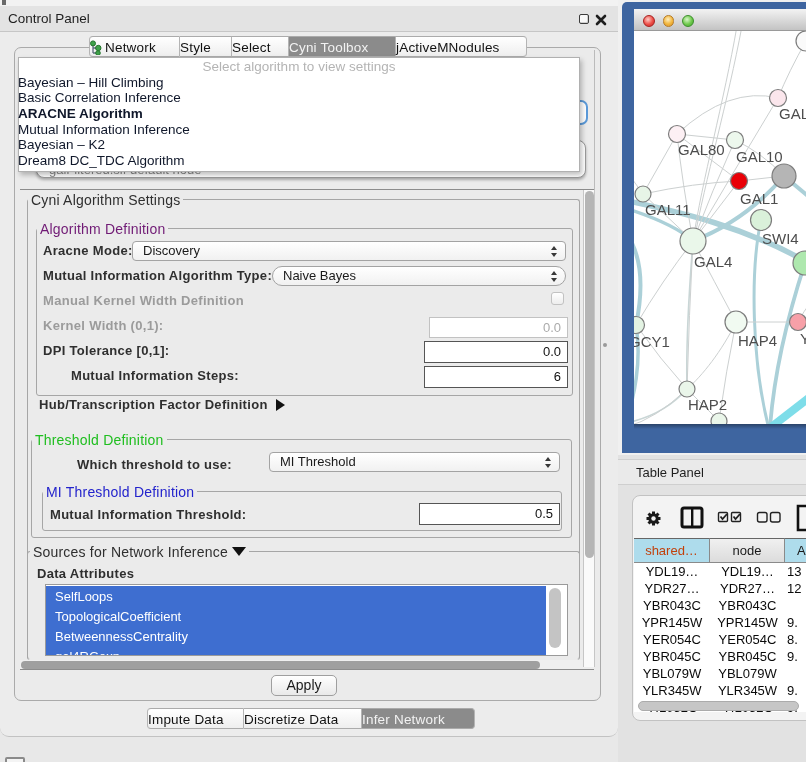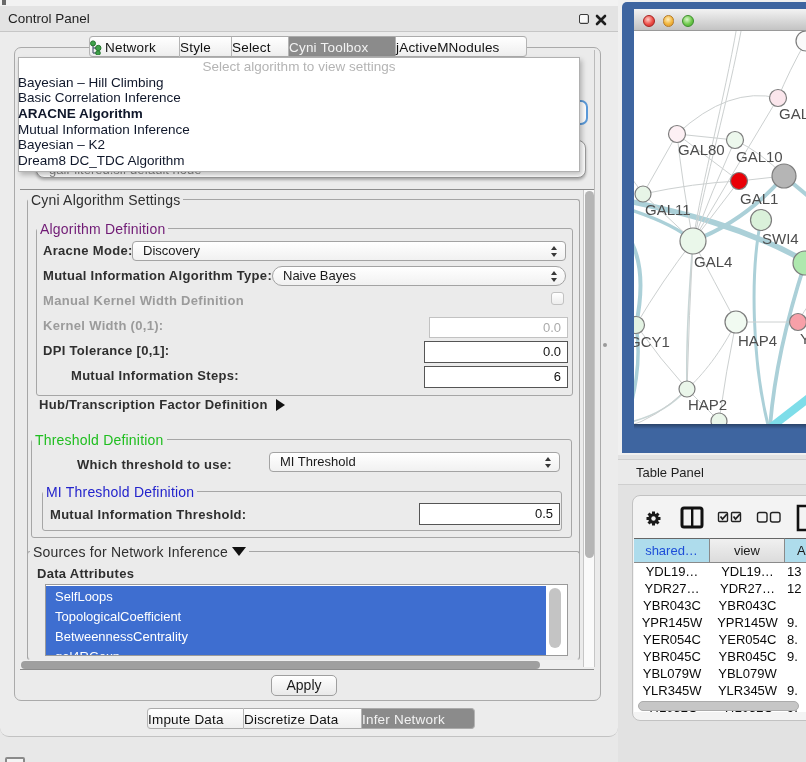--- a/index.html
+++ b/index.html
@@ -246,20 +246,20 @@
       <path d="M80.5,13.5 l2,2.5 l4.5,-5" stroke-width="1.8"></path>
       <path d="M93.5,13.5 l2,2.5 l4.5,-5" stroke-width="1.8"></path>
       <rect x="117.5" y="9.5" width="9.5" height="9.5" rx="2"></rect>
       <rect x="130.5" y="9.5" width="9.5" height="9.5" rx="2"></rect>
     </g>
     <path d="M158,3 h10 v6 h6 v18 h-16 z" fill="none" stroke="#111" stroke-width="2.6"></path>
   </g>
 </svg>
 
 <div class="abs" style="left:634px;top:538px;width:172px;height:174px;background:#fff;overflow:hidden;">
-  <div class="abs" style="left:0;top:0;width:76px;height:25px;background:#aedcec;border-top:1px solid #666;border-bottom:1px solid #8a8a8a;border-right:1px solid #8a8a8a;text-align:center;font-size:13px;color:#1d4ed8;line-height:24px;">shared…</div>
-  <div class="abs" style="left:76px;top:0;width:75px;height:25px;background:linear-gradient(#f0f0f0,#dcdcdc);border-top:1px solid #666;border-bottom:1px solid #8a8a8a;border-right:1px solid #8a8a8a;text-align:center;font-size:13px;color:#1a1a1a;line-height:24px;">view</div>
+  <div class="abs" style="left:0;top:0;width:76px;height:25px;background:#aedcec;border-top:1px solid #666;border-bottom:1px solid #8a8a8a;border-right:1px solid #8a8a8a;text-align:center;font-size:13px;color:#c2410c;line-height:24px;">shared…</div>
+  <div class="abs" style="left:76px;top:0;width:75px;height:25px;background:linear-gradient(#f0f0f0,#dcdcdc);border-top:1px solid #666;border-bottom:1px solid #8a8a8a;border-right:1px solid #8a8a8a;text-align:center;font-size:13px;color:#1a1a1a;line-height:24px;">node</div>
   <div class="abs" style="left:151px;top:0;width:60px;height:25px;background:#aedcec;border-top:1px solid #666;border-bottom:1px solid #8a8a8a;text-align:left;font-size:13px;color:#1a1a1a;line-height:24px;padding-left:12px;">A</div>
   <div class="abs" style="left:0;top:25px;width:76px;font-size:13px;color:#0a0a0a;line-height:17px;text-align:center;">YDL19…<br>YDR27…<br>YBR043C<br>YPR145W<br>YER054C<br>YBR045C<br>YBL079W<br>YLR345W<br>YIL052C</div>
   <div class="abs" style="left:76px;top:25px;width:75px;font-size:13px;color:#0a0a0a;line-height:17px;text-align:center;">YDL19…<br>YDR27…<br>YBR043C<br>YPR145W<br>YER054C<br>YBR045C<br>YBL079W<br>YLR345W<br>YIL052C</div>
   <div class="abs" style="left:153px;top:25px;width:40px;font-size:13px;color:#0a0a0a;line-height:17px;">13<br>12<br>&nbsp;<br>9.<br>8.<br>9.<br>&nbsp;<br>9.<br>9.</div>
   <div class="abs" style="left:4px;top:163px;width:161px;height:10px;background:#c6c6c6;border-radius:5px;border:1px solid #ababab;"></div>
 </div>
 
 </body></html>

